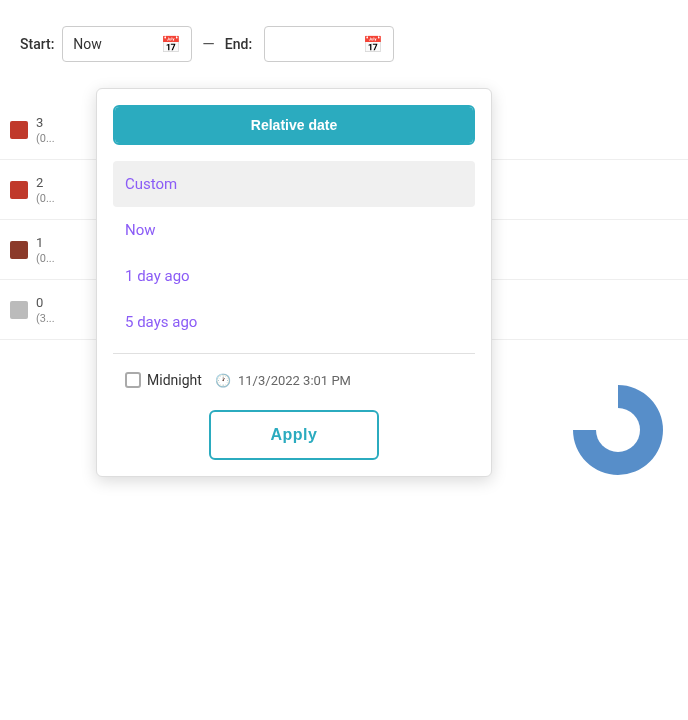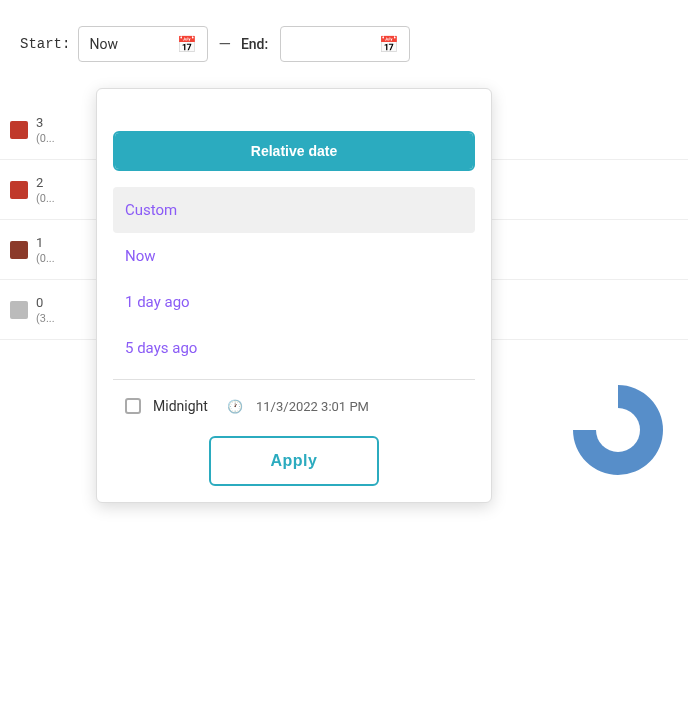--- a/index.html
+++ b/index.html
@@ -66,21 +66,20 @@
       align-items: center;
       padding: 0 20px;
       height: 52px;
     }
 
     .start-label {
       font-size: 14px;
       color: #333;
       margin-right: 8px;
       font-weight: 500;
-      font-family: Liberation Mono, monospace;
     }
 
     .date-input-box {
       display: flex;
       align-items: center;
       border: 1px solid #ccc;
       border-radius: 4px;
       padding: 6px 10px;
       background: #fff;
       min-width: 130px;
@@ -138,21 +137,20 @@
       padding: 16px;
     }
 
     
     .tab-switcher {
       display: flex;
       border: 2px solid #2BABBF;
       border-radius: 6px;
       overflow: hidden;
       margin-bottom: 16px;
-      margin-top: 26px;
     }
 
     .tab-btn {
       flex: 1;
       padding: 10px 0;
       text-align: center;
       font-size: 14px;
       font-weight: 600;
       cursor: pointer;
       border: none;
@@ -187,21 +185,21 @@
       border: none;
       border-top: 1px solid #e0e0e0;
       margin: 8px 0;
     }
 
     
     .midnight-row {
       display: flex;
       align-items: center;
       padding: 10px 12px;
-      gap: 12px;
+      gap: 6px;
     }
 
     .checkbox {
       width: 16px;
       height: 16px;
       border: 2px solid #aaa;
       border-radius: 3px;
       background: #fff;
       flex-shrink: 0;
     }

